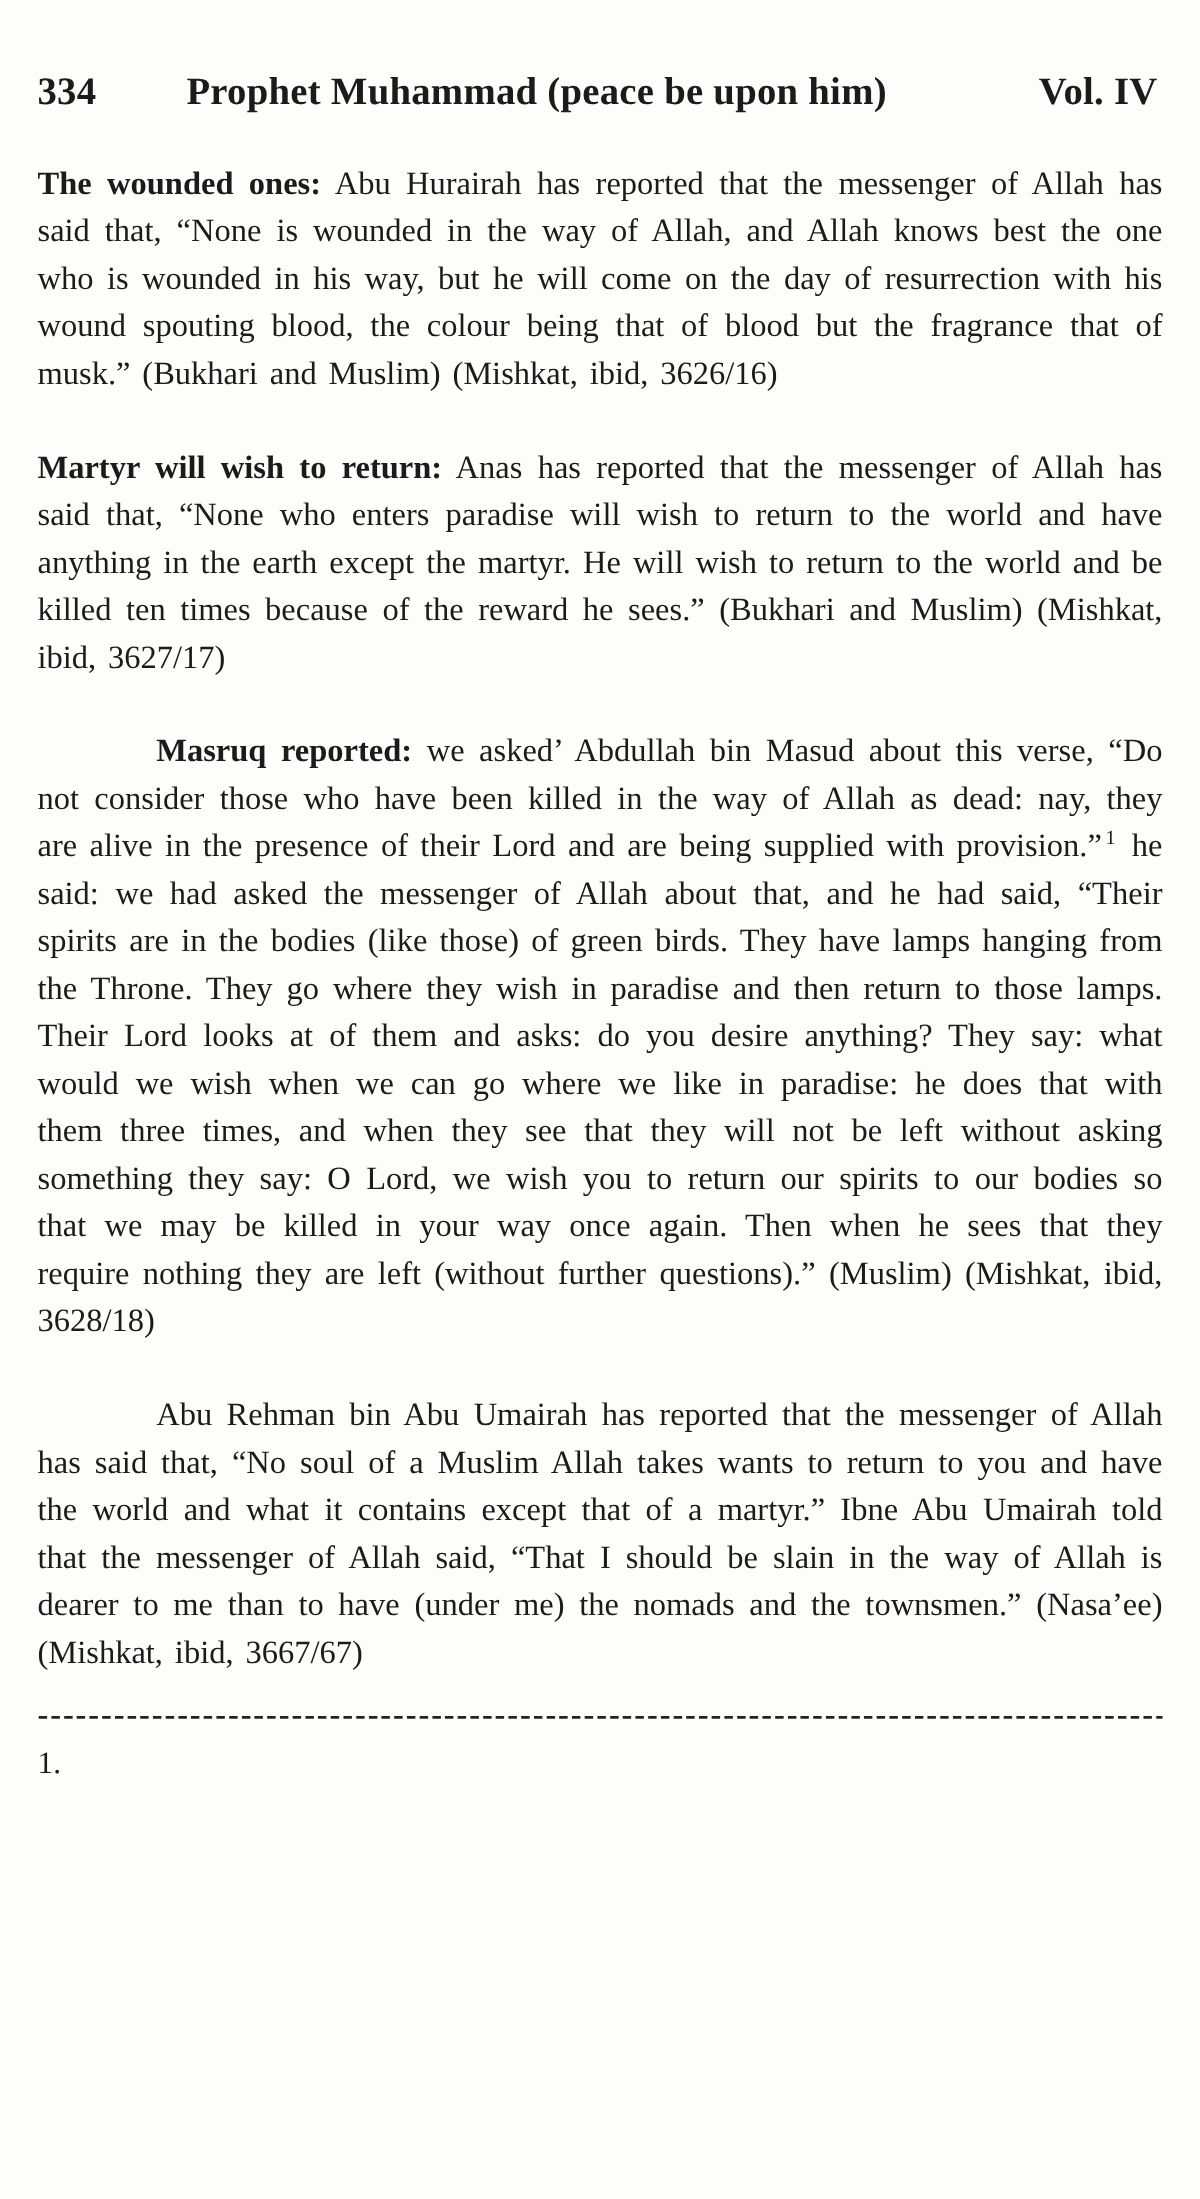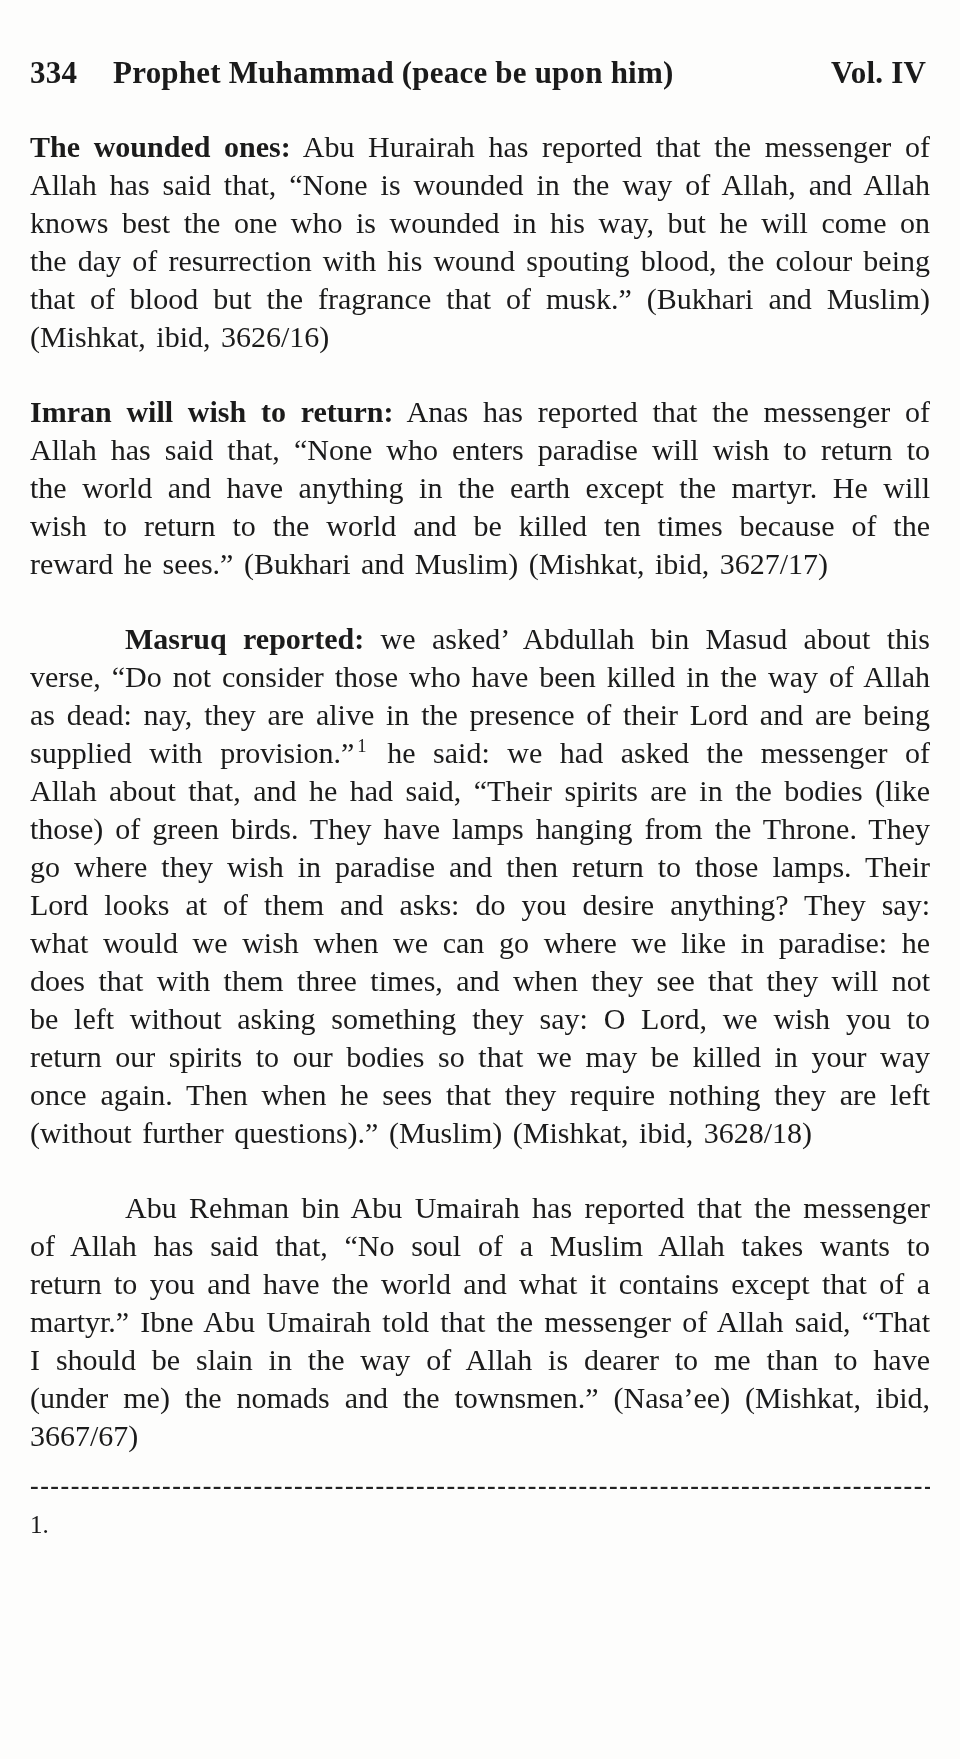--- a/index.html
+++ b/index.html
@@ -19,25 +19,25 @@
     background: #fdfdfc;
   }
   .page-header {
     display: flex;
     align-items: baseline;
     font-weight: bold;
     font-size: 31px;
     line-height: 38px;
     letter-spacing: 0.2px;
   }
-  .page-header .title { margin-left: 36px; }
+  .page-header .title { margin-left: 72px; }
   .page-header .volume { margin-left: auto; margin-right: 4px; margin-top: 24px; }
   .body-text { margin-top: 4px; }
   .para {
-    font-size: 30px;
+    font-size: 26px;
     line-height: 38px;
     text-align: justify;
     word-spacing: 3px;
     margin-top: 37px;
   }
   .para.first { margin-top: 36px; }
   .para.indent { text-indent: 95px; }
   .para b { font-weight: bold; }
   .para sup {
     font-size: 0.62em;
@@ -72,21 +72,21 @@
   <header class="page-header">
     <span class="page-num">334</span>
     <span class="title">Prophet Muhammad (peace be upon him)</span>
     <span class="volume">Vol. IV</span>
   </header>
 
   <main class="body-text">
 
     <p class="para first"><b>The wounded ones:</b><span> Abu Hurairah has reported that the messenger of Allah has said that, “None is wounded in the way of Allah, and Allah knows best the one who is wounded in his way, but he will come on the day of resurrection with his wound spouting blood, the colour being that of blood but the fragrance that of musk.” (Bukhari and Muslim) (Mishkat, ibid, 3626/16)</span></p>
 
-    <p class="para"><b>Imran will wish to return:</b><span> Anas has reported that the messenger of Allah has said that, “None who enters paradise will wish to return to the world and have anything in the earth except the martyr. He will wish to return to the world and be killed ten times because of the reward he sees.” (Bukhari and Muslim) (Mishkat, ibid, 3627/17)</span></p>
+    <p class="para"><b>Martyr will wish to return:</b><span> Anas has reported that the messenger of Allah has said that, “None who enters paradise will wish to return to the world and have anything in the earth except the martyr. He will wish to return to the world and be killed ten times because of the reward he sees.” (Bukhari and Muslim) (Mishkat, ibid, 3627/17)</span></p>
 
     <p class="para indent"><b>Masruq reported:</b><span> we asked’ Abdullah bin Masud about this verse, “Do not consider those who have been killed in the way of Allah as dead: nay, they are alive in the presence of their Lord and are being supplied with provision.”</span><sup>1</sup><span> he said: we had asked the messenger of Allah about that, and he had said, “Their spirits are in the bodies (like those) of green birds. They have lamps hanging from the Throne. They go where they wish in paradise and then return to those lamps. Their Lord looks at of them and asks: do you desire anything? They say: what would we wish when we can go where we like in paradise: he does that with them three times, and when they see that they will not be left without asking something they say: O Lord, we wish you to return our spirits to our bodies so that we may be killed in your way once again. Then when he sees that they require nothing they are left (without further questions).” (Muslim) (Mishkat, ibid, 3628/18)</span></p>
 
     <p class="para indent"><span>Abu Rehman bin Abu Umairah has reported that the messenger of Allah has said that, “No soul of a Muslim Allah takes wants to return to you and have the world and what it contains except that of a martyr.” Ibne Abu Umairah told that the messenger of Allah said, “That I should be slain in the way of Allah is dearer to me than to have (under me) the nomads and the townsmen.” (Nasa’ee) (Mishkat, ibid, 3667/67)</span></p>
 
   </main>
 
   <footer>
     <div class="footnote-sep">--------------------------------------------------------------------------------------------</div>
     <div class="footnote-line">

